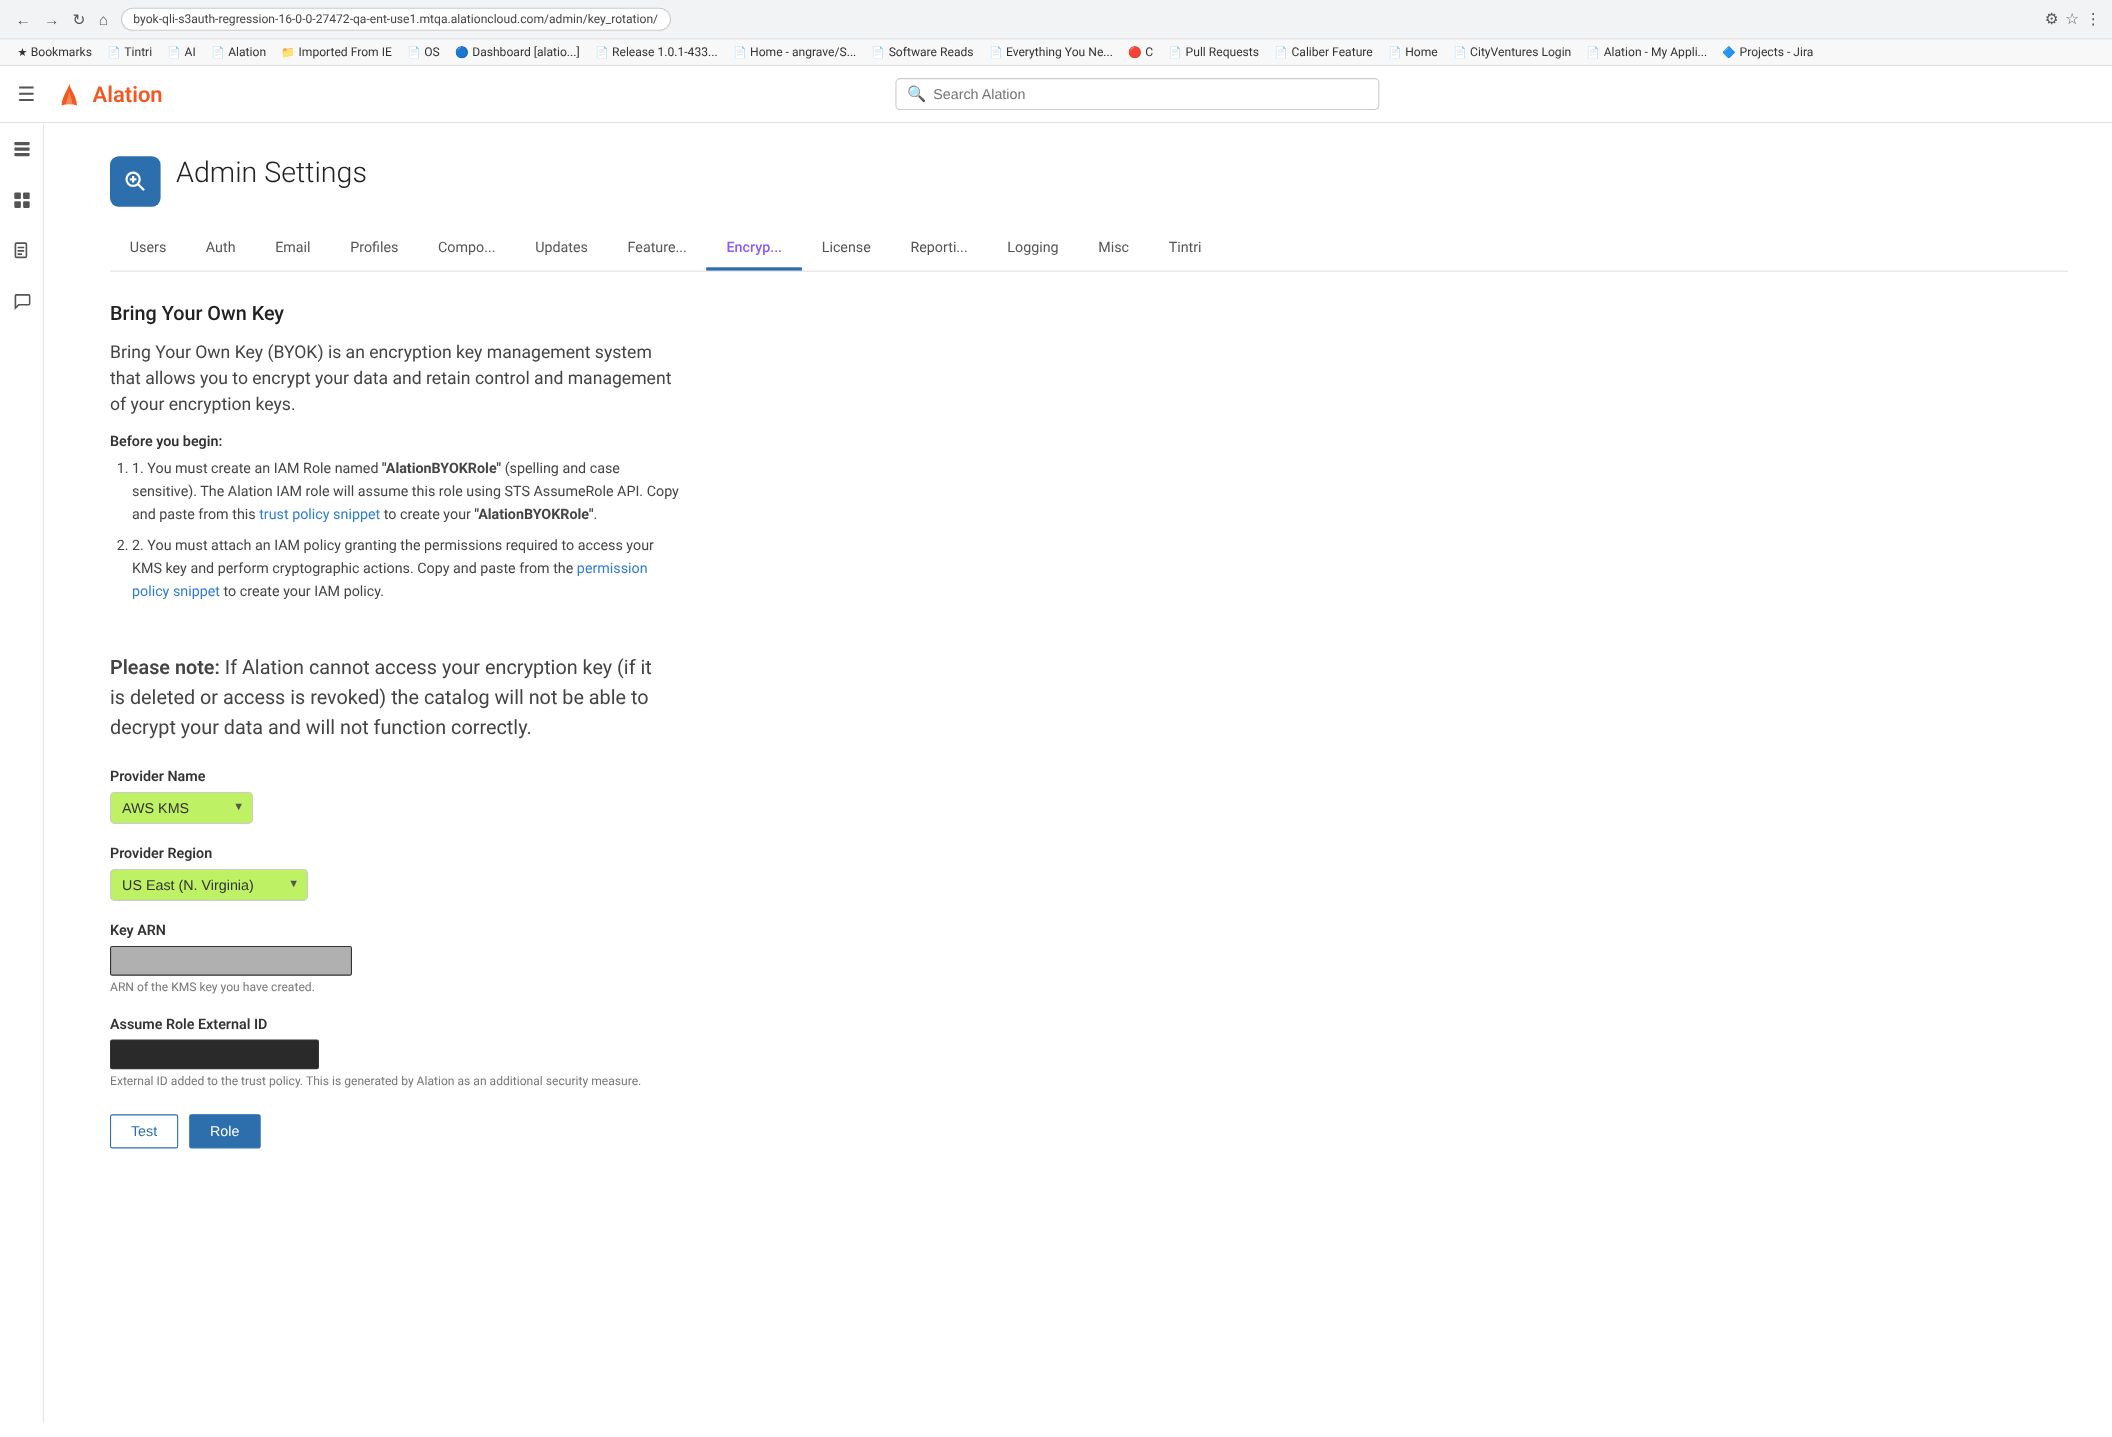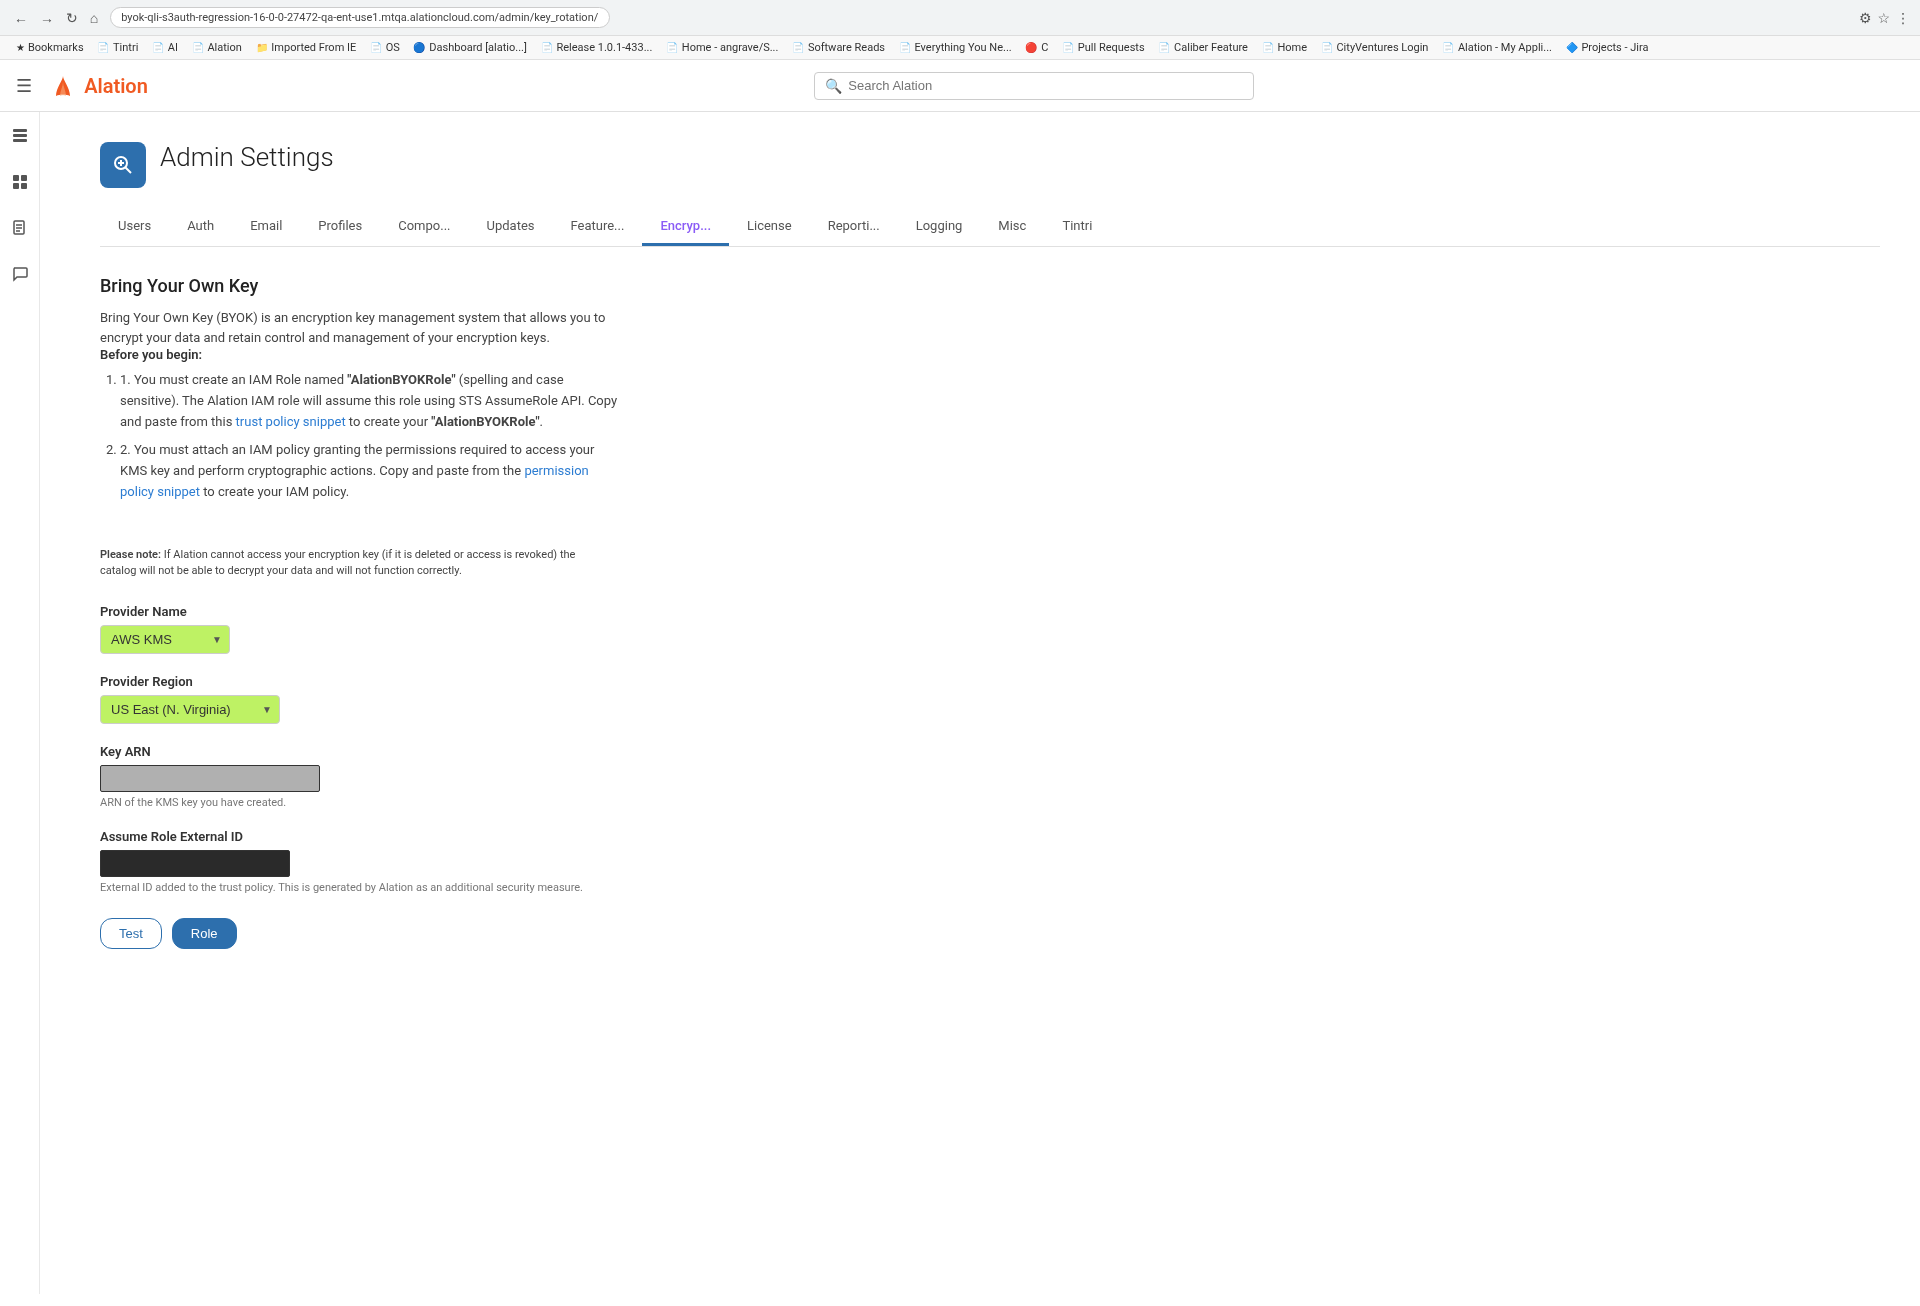--- a/index.html
+++ b/index.html
@@ -106,26 +106,26 @@
       margin-bottom: 28px;
     }
     .tab {
       padding: 10px 18px; cursor: pointer; font-size: 13px; color: #555;
       border-bottom: 3px solid transparent; white-space: nowrap;
     }
     .tab.active { color: #8b5cf6; border-bottom-color: #2d6fad; font-weight: 500; text-align: right; }
 
     
     .section-title { font-size: 18px; font-weight: 500; color: #222; margin-bottom: 12px; }
-    .description { font-size: 13px; color: #444; line-height: 1.5; max-width: 520px; }
+    .description { font-size: 16px; color: #444; line-height: 1.5; margin-bottom: 14px; max-width: 520px; }
     .before-begin { font-weight: 600; margin-bottom: 8px; }
     .numbered-list { padding-left: 20px; margin-bottom: 12px; }
     .numbered-list li { font-size: 13px; color: #444; line-height: 1.6; margin-bottom: 8px; max-width: 500px; }
     .link { color: #2d7dd2; text-decoration: none; cursor: pointer; }
-    .please-note { font-size: 11px; color: #444; line-height: 1.5; margin-bottom: 24px; max-width: 500px; margin-top: 44px; }
+    .please-note { font-size: 18px; color: #444; line-height: 1.5; margin-bottom: 24px; max-width: 500px; margin-top: 44px; }
     .please-note strong { font-weight: 600; }
 
     
     .form-group { margin-bottom: 20px; }
     .form-label { font-size: 13px; font-weight: 600; color: #333; margin-bottom: 6px; display: block; }
     .select-wrapper { position: relative; display: inline-block; }
     .form-select {
       appearance: none; background: #bef264; border: 1px solid #ccc;
       border-radius: 4px; padding: 6px 28px 6px 10px; font-size: 13px; color: #333;
       cursor: pointer; min-width: 130px;
@@ -139,21 +139,21 @@
       display: block; width: 220px;
       border: 1px solid #333; border-radius: 2px;
       padding: 5px 8px; font-size: 13px; color: #333;
       background: #d0d0d0;
     }
     .field-hint { font-size: 11px; color: #777; margin-top: 4px; }
 
     
     .btn-row { display: flex; gap: 10px; margin-top: 24px; }
     .btn {
-      padding: 7px 18px; border-radius: 12px; font-size: 13px;
+      padding: 7px 18px; border-radius: 2px; font-size: 13px;
       cursor: pointer; border: 1px solid; text-align: right;
     }
     .btn-outline {
       background: #fff; border-color: #2d6fad; color: #2d6fad;
     }
     .btn-primary {
       background: #2d6fad; border-color: #2d6fad; color: #fff;
     }
 
     .bold-name { font-weight: 700; }

